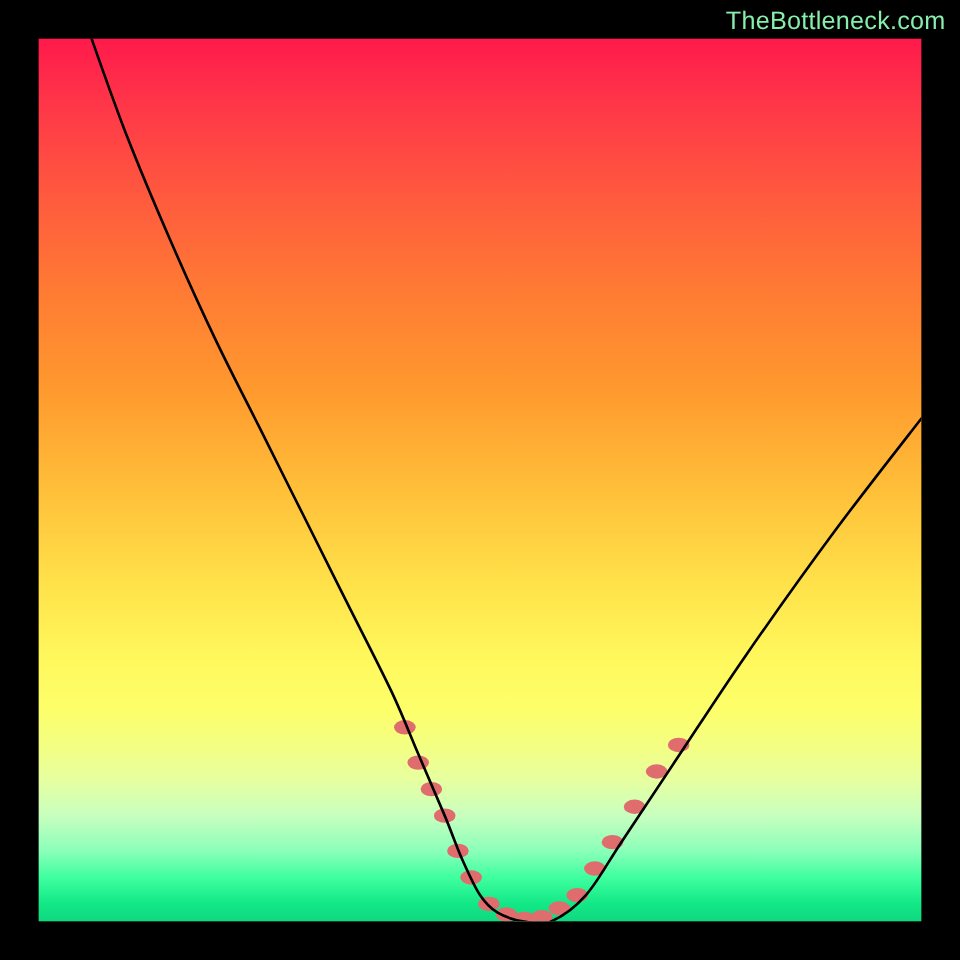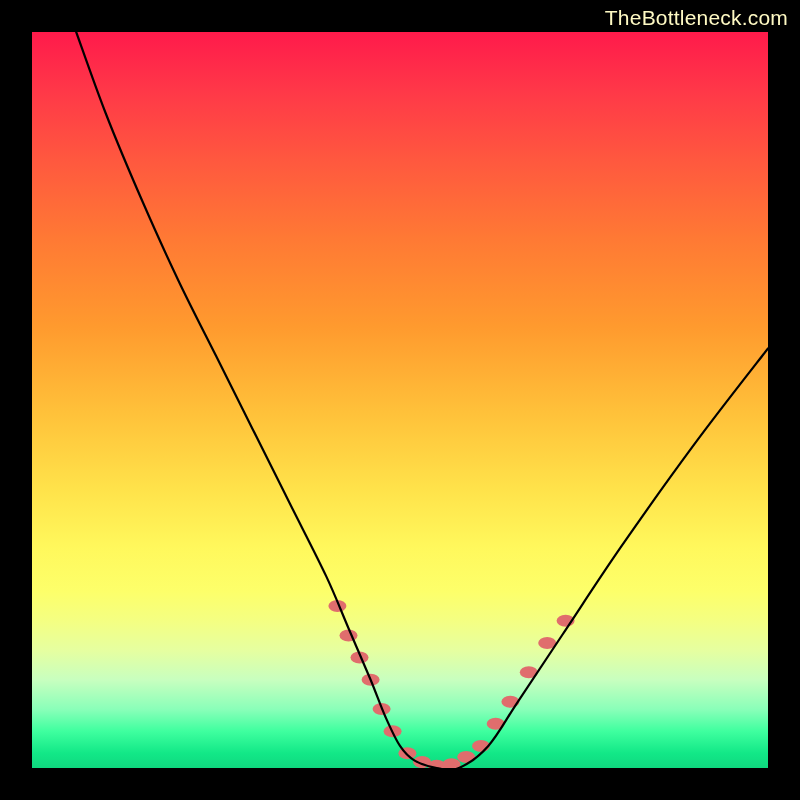--- a/index.html
+++ b/index.html
@@ -45,21 +45,21 @@
       #c8ffbf 88%,
       #8affb9 92%,
       #3fff9f 95%,
       #12e887 98%,
       #0fd87f 100%);
   }
   .attribution {
     position: absolute;
     top: 6px;
     right: 12px;
-    color: #fef9c3;
+    color: #86efac;
     font-size: 21px;
     letter-spacing: 0.2px;
     font-weight: 400;
   }
   svg.curve {
     position: absolute;
     inset: 0;
   }
 </style>
 </head>

